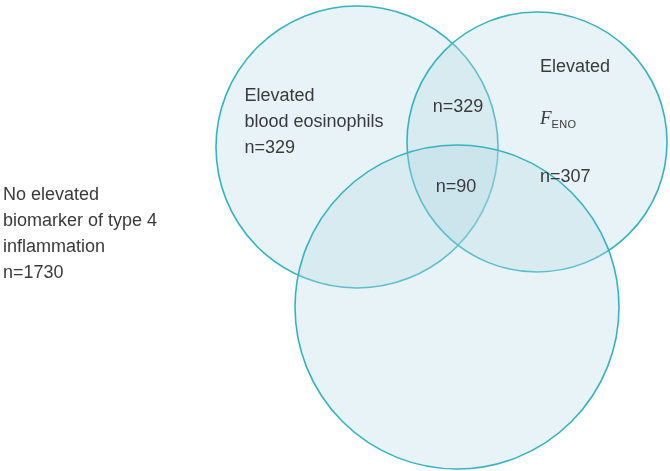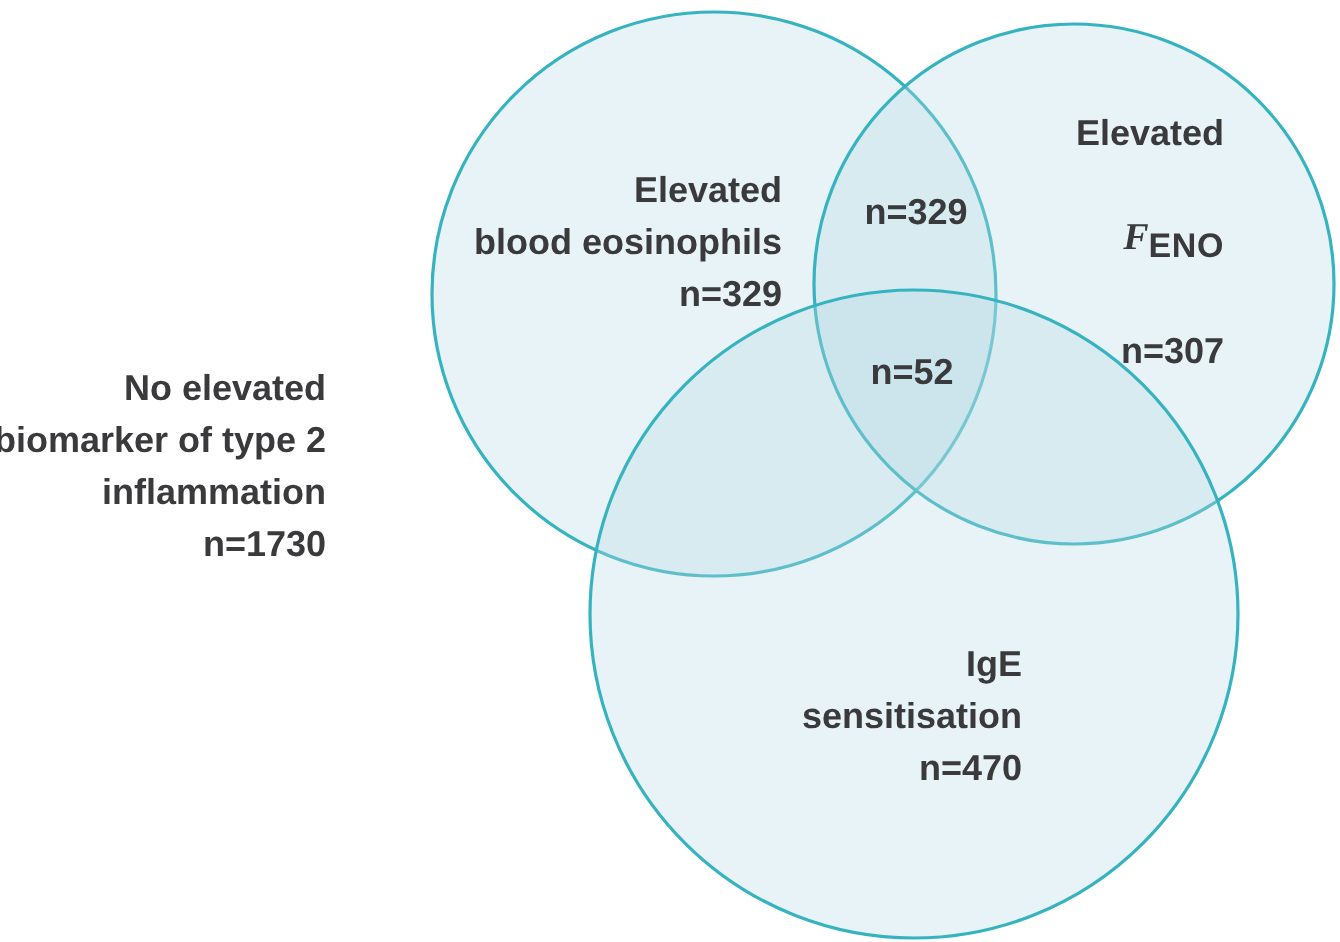--- a/index.html
+++ b/index.html
@@ -23,68 +23,64 @@
   }
   .vcircle {
     fill: var(--fill, #b5d9e4);
     fill-opacity: 0.32;
     stroke: var(--stroke, #36b3c0);
     stroke-width: 1.6;
   }
   .label {
     position: absolute;
     transform: translate(-50%, -50%);
-    text-align: right;
+    text-align: left;
     font-size: 18px;
     line-height: 26px;
     white-space: pre-line;
     color: var(--text, #3a3a3c);
-    font-weight: bold;
   }
   .feno-line { line-height: 26px; }
   .feno-f {
     font-style: italic;
     font-family: "Liberation Serif", "DejaVu Serif", serif;
     font-size: 19px;
   }
   .feno-sub {
-    font-size: 17px;
+    font-size: 11px;
     vertical-align: -4px;
     letter-spacing: 0.3px;
   }
 </style>
 </head>
 <body>
 
 <div id="figure" style="--bg: #ffffff; --stroke: #36b3c0; --fill: #b5d9e4; --text: #3a3a3c;">
 
   <svg id="venn-svg" width="670" height="471" viewBox="0 0 670 471" aria-hidden="true">
     <circle class="vcircle" cx="357" cy="147" r="141"></circle>
     <circle class="vcircle" cx="537" cy="142" r="130"></circle>
     <circle class="vcircle" cx="457" cy="307" r="162"></circle>
   </svg>
 
   <div class="label" style="left:80px; top:233px;">No elevated
-biomarker of type 2
+biomarker of type 4
 inflammation
 n=1730</div>
 
   <div class="label" style="left:314px; top:121px;">Elevated
 blood eosinophils
 n=329</div>
 
   <div class="label" style="left:575px; top:121px;">
     <div class="feno-line">Elevated</div>
     <div class="feno-line"><span class="feno-f">F</span><span class="feno-sub">ENO</span></div>
     <div class="feno-line">n=307</div>
   </div>
 
-  <div class="label" style="left:456px; top:358px;">IgE
-sensitisation
-n=470</div>
 
   <div class="label" style="left:458px; top:106px;">n=329</div>
 
-  <div class="label" style="left:456px; top:186px;">n=52</div>
+  <div class="label" style="left:456px; top:186px;">n=90</div>
 
 
 
 </div>
 
 </body></html>

